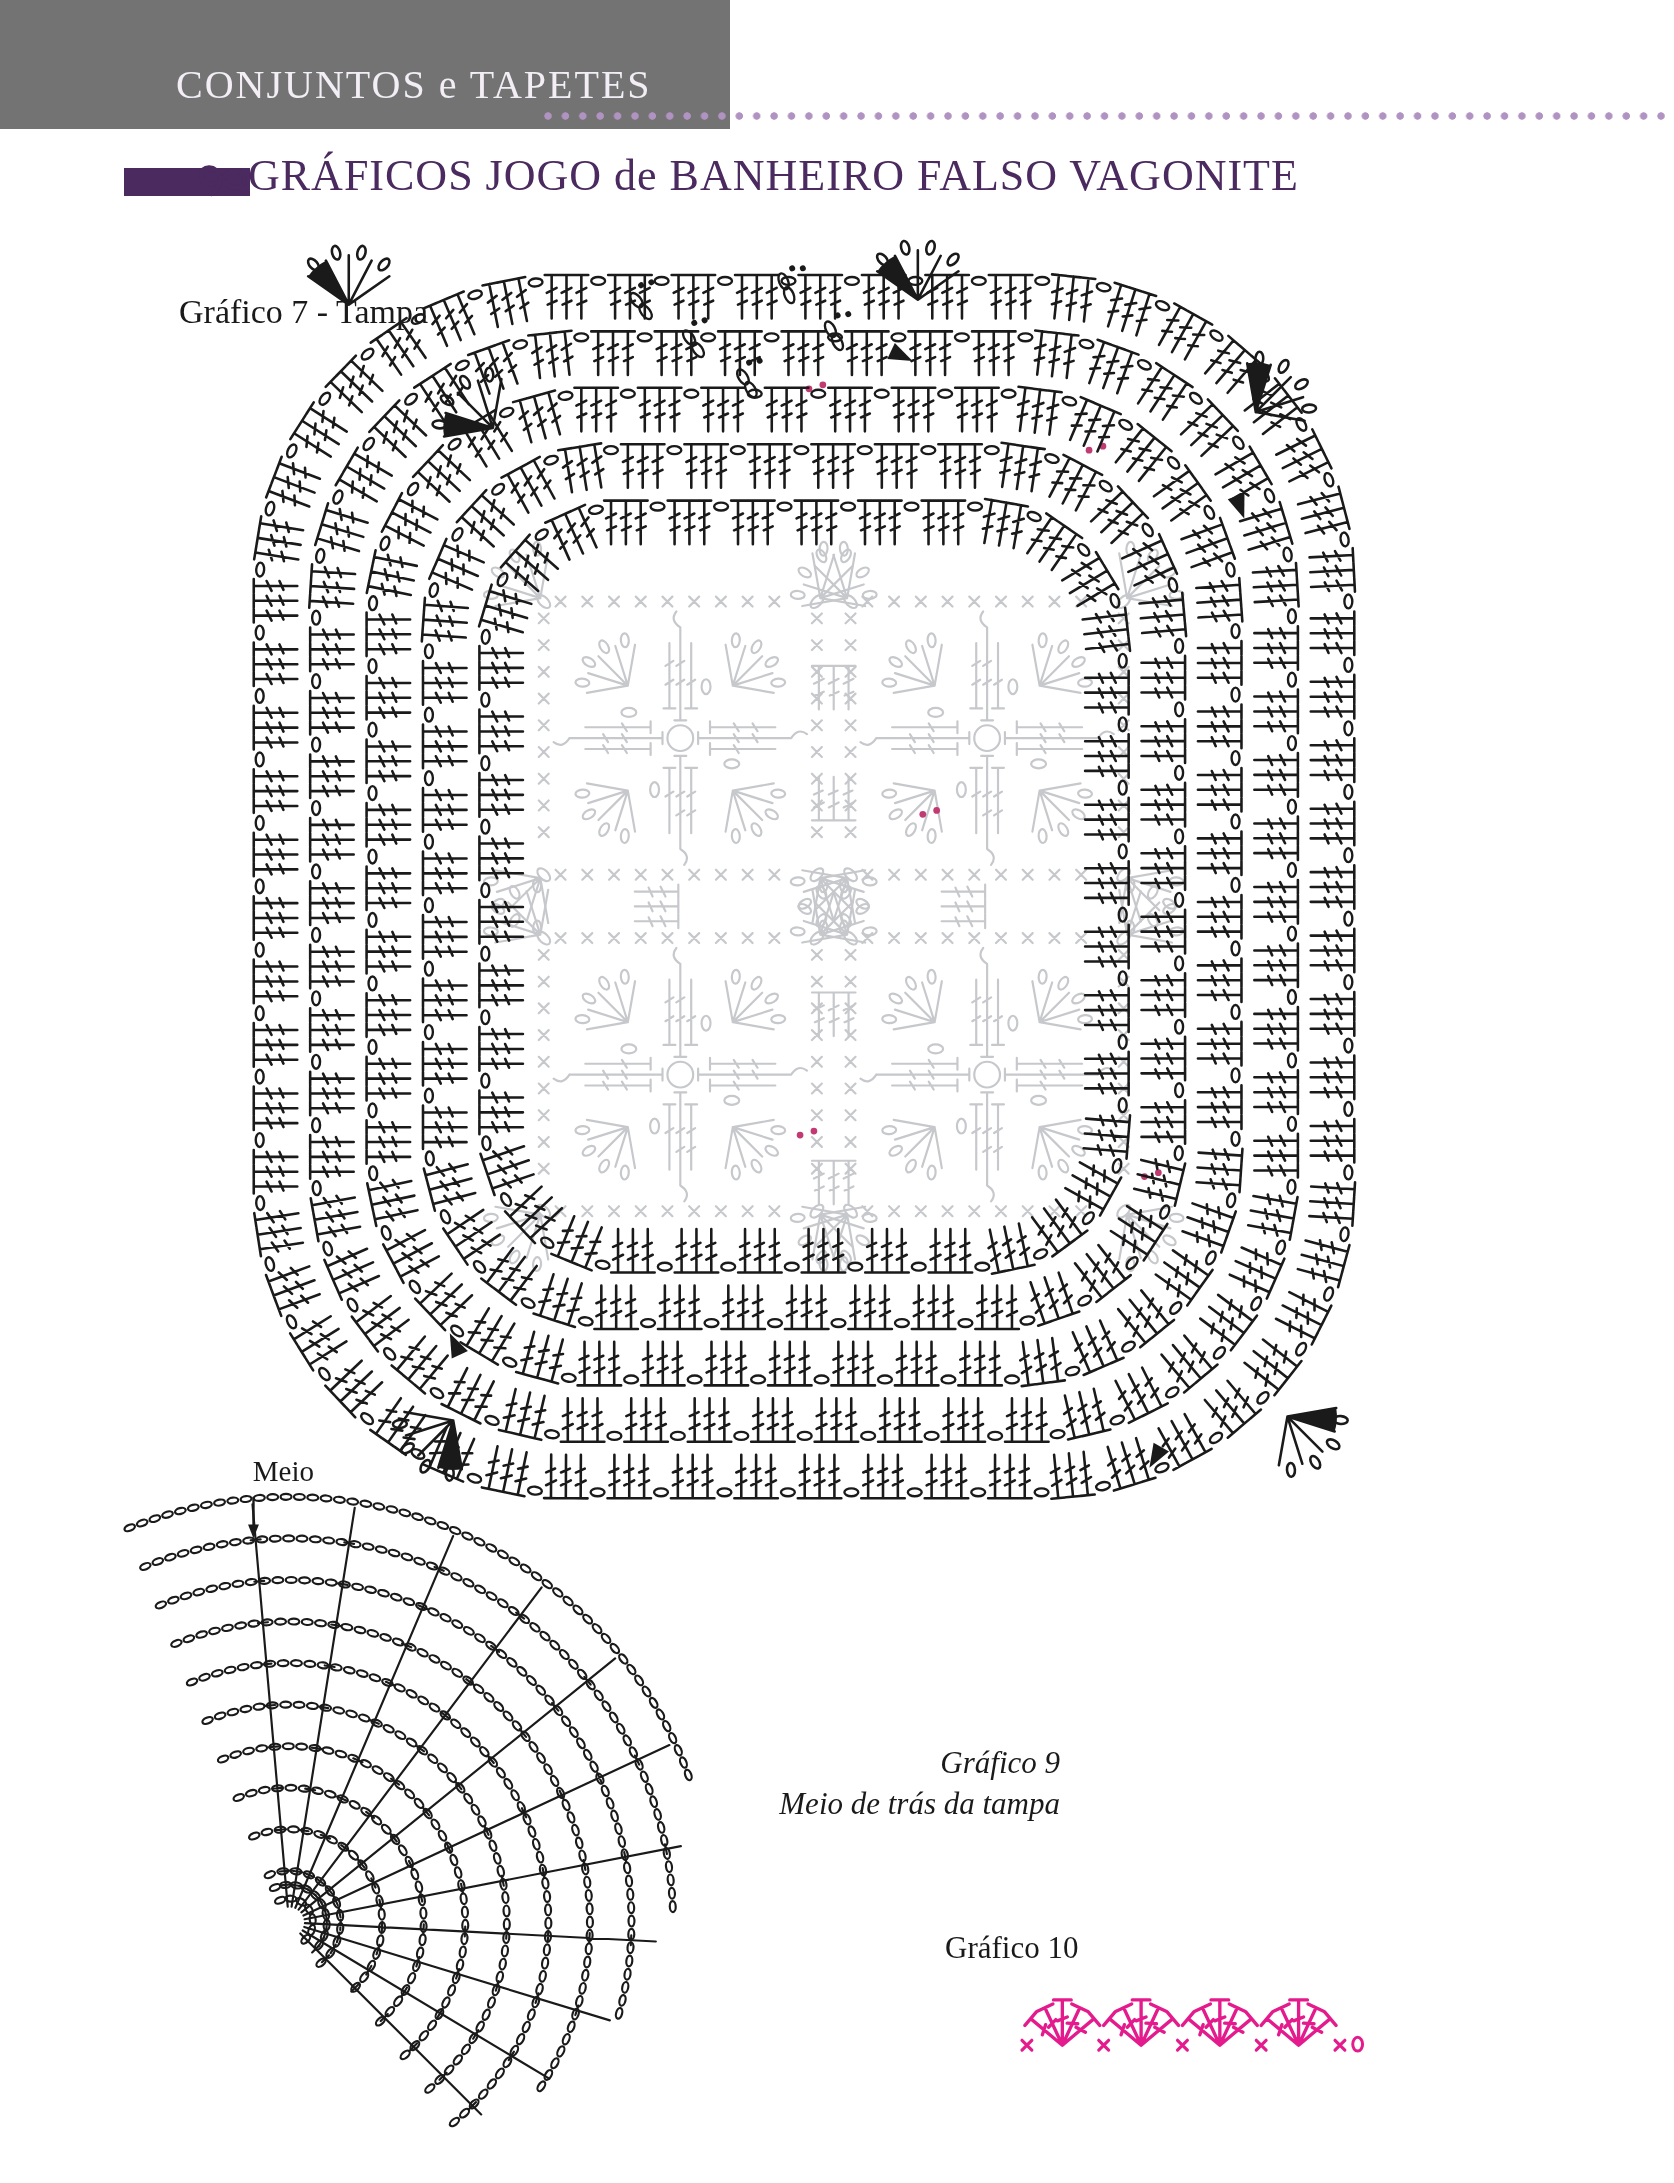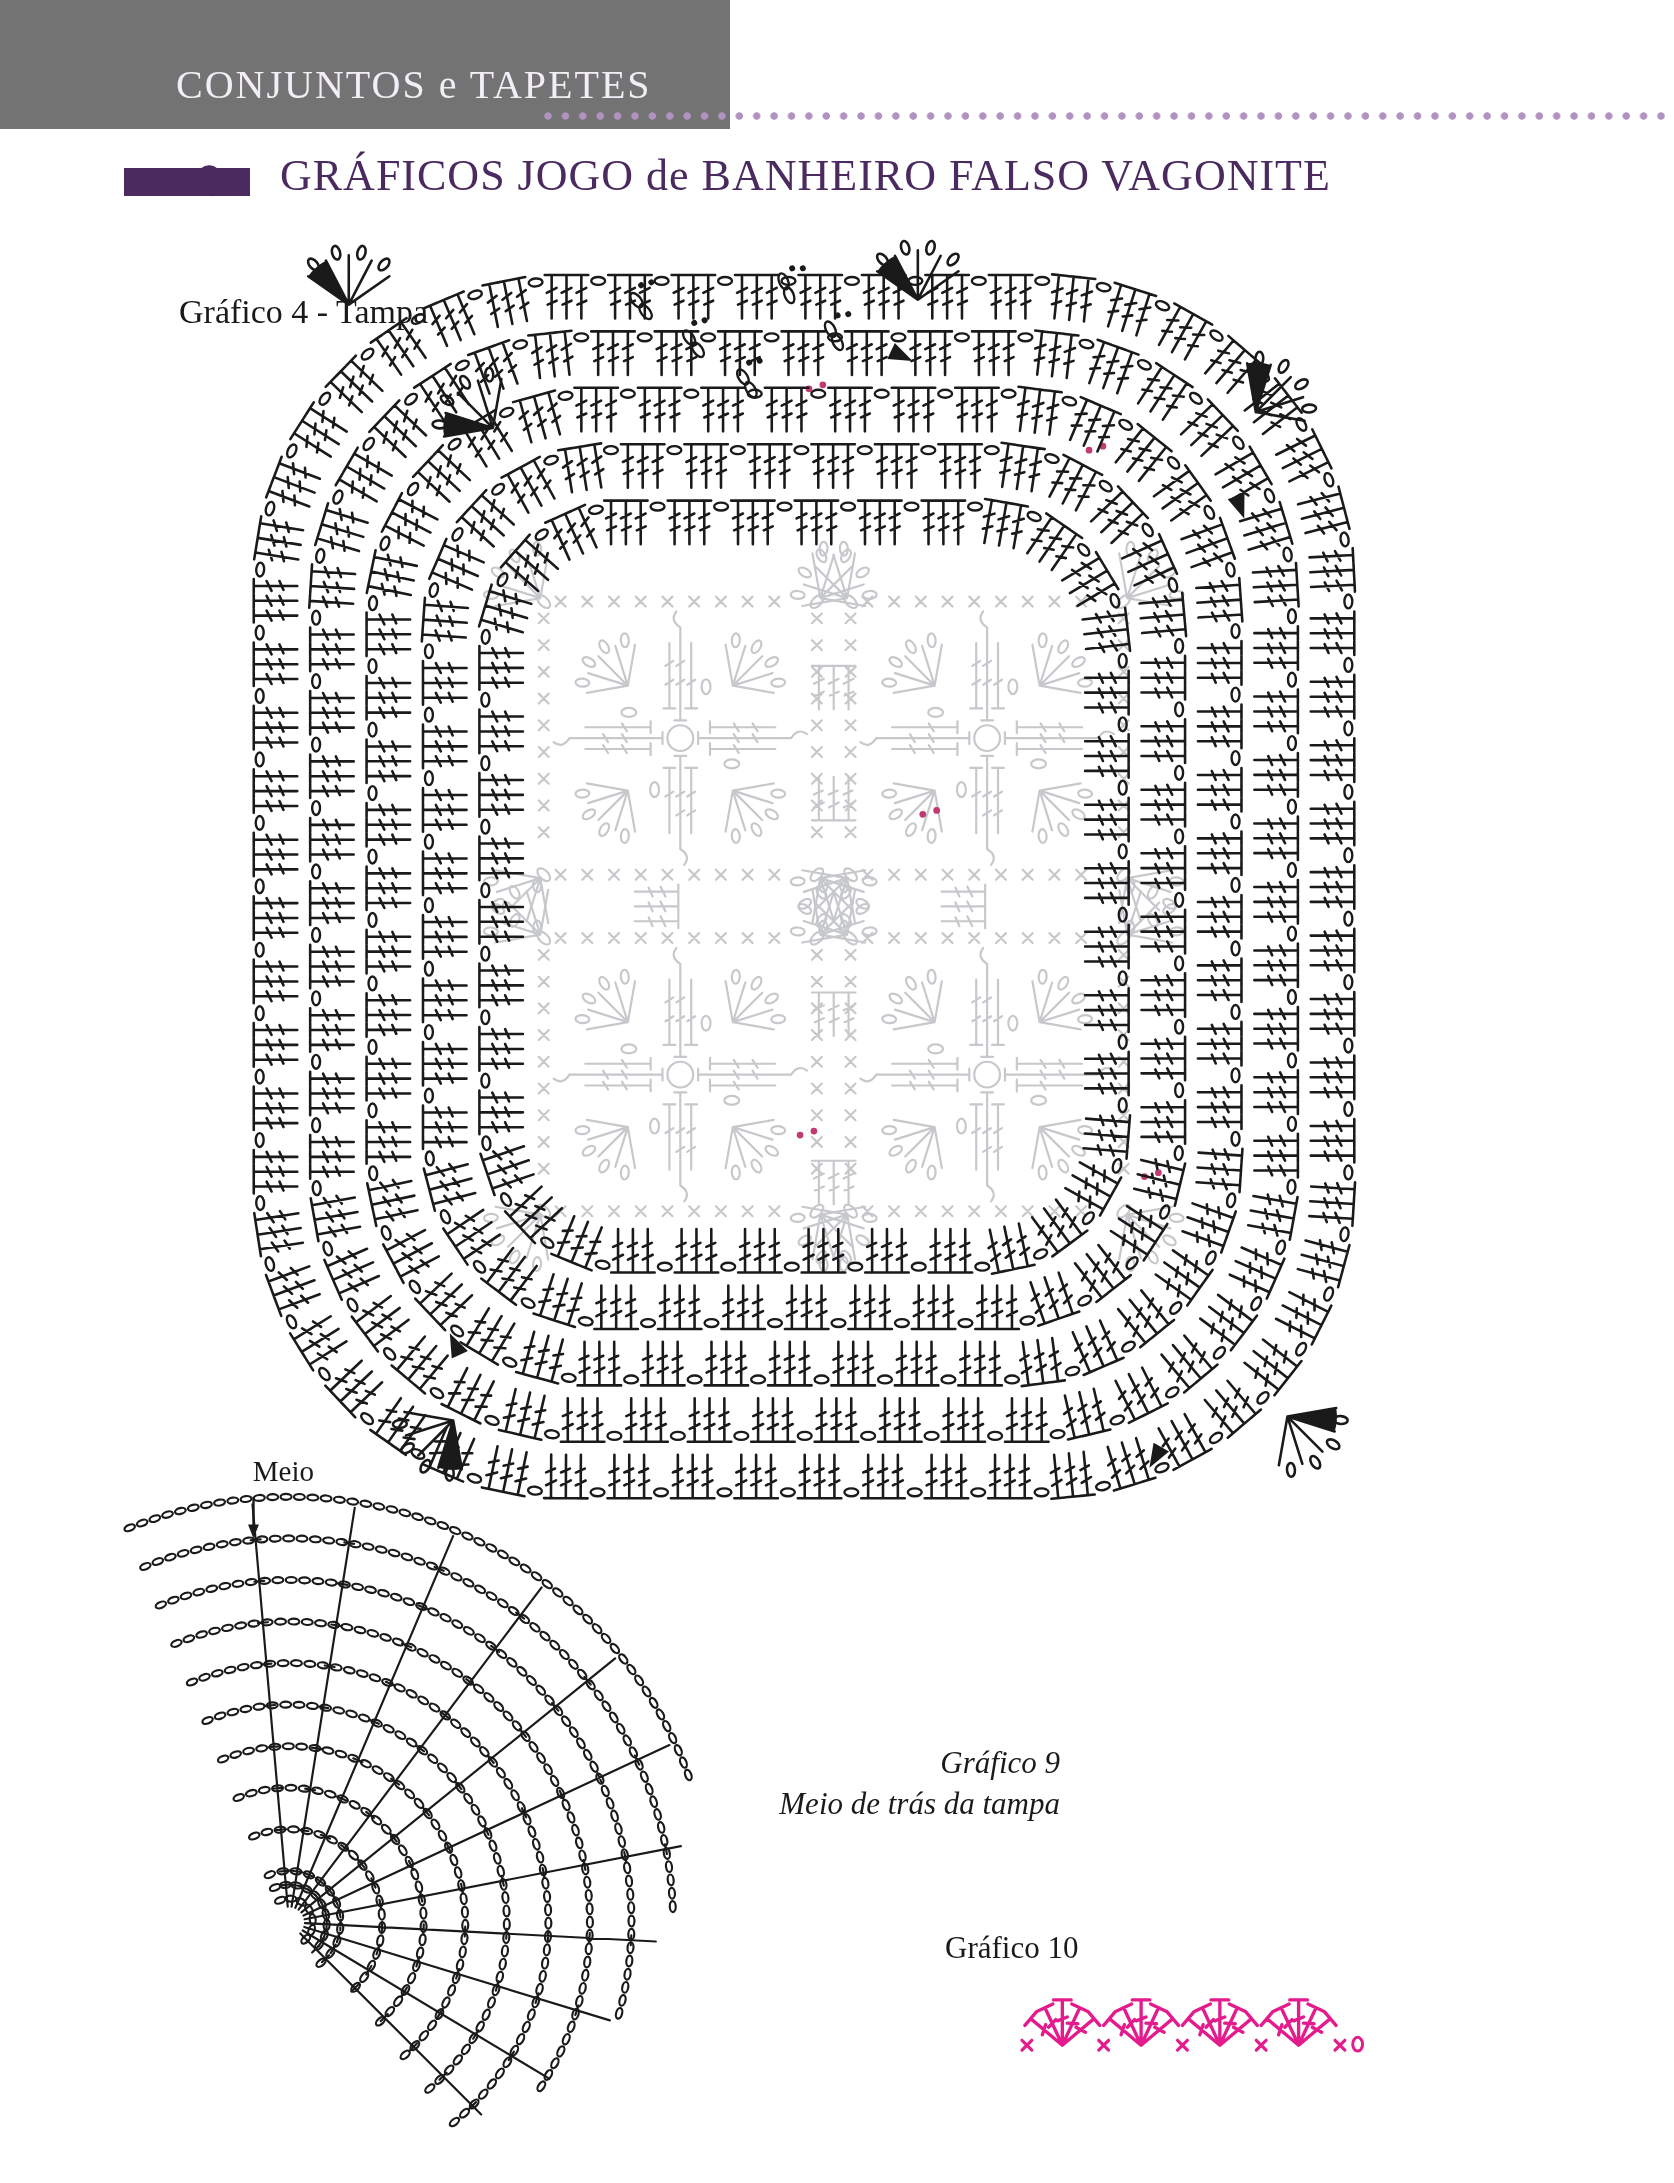--- a/index.html
+++ b/index.html
@@ -5,21 +5,21 @@
   html,body{margin:0;padding:0;background:#fff;}
   .page{position:relative;width:1674px;height:2183px;background:#fff;overflow:hidden;
         font-family:"Liberation Serif",serif;color:#1a1a1a;}
   .hdr-bar{position:absolute;left:0;top:0;width:730px;height:129px;background:#737373;}
   .hdr-title{position:absolute;left:176px;top:61px;font-size:40px;letter-spacing:2px;color:#f3eef6;}
   .dot-row{position:absolute;left:543px;top:110px;width:1132px;height:12px;
            background-image:radial-gradient(circle at 5px 6px,#b193c2 3.4px,rgba(0,0,0,0) 4px);
            background-size:17.4px 12px;background-repeat:repeat-x;}
   .sec-rect{position:absolute;left:124px;top:168px;width:126px;height:28px;background:#4a2a5f;}
   .sec-orn{position:absolute;left:194px;top:154px;}
-  .sec-title{position:absolute;left:248px;top:150px;font-size:44px;color:#4a2a5f;letter-spacing:1px;white-space:nowrap;margin-left:32px;}
+  .sec-title{position:absolute;left:248px;top:150px;font-size:44px;color:#4a2a5f;letter-spacing:1px;white-space:nowrap;}
   .lbl{position:absolute;white-space:nowrap;}
   .g8-label{left:179px;top:293px;font-size:34px;}
   .meio-label{left:195px;top:1455px;width:119px;text-align:right;font-size:29px;white-space:nowrap;}
   .g9-label{left:624px;top:1742px;width:436px;text-align:right;font-size:31px;line-height:1.33;font-style:italic;}
   .g10-label{left:945px;top:1927px;width:500px;text-align:left;font-size:31px;line-height:1.33;}
   svg{position:absolute;}
 </style>
 </head>
 <body>
 
@@ -33,21 +33,21 @@
   <div class="sec-rect"></div>
   <svg class="sec-orn" width="57" height="48" viewBox="0 0 58 48">
     <g fill="none" stroke="#4a2a5f" stroke-width="5" stroke-linecap="round">
       <path d="M27,24 C24,10 6,11 7,22 C8,32 22,33 26,25"></path>
       <path d="M29,24 C34,38 52,36 51,25 C50,15 36,14 32,22"></path>
       <path d="M27,24 q-2,12 -9,16"></path>
     </g>
   </svg>
   <div class="sec-title">GRÁFICOS JOGO de BANHEIRO FALSO VAGONITE</div>
 
-  <div class="lbl g8-label">Gráfico 4 - Tampa</div>
+  <div class="lbl g8-label">Gráfico 7 - Tampa</div>
 
   <svg id="chart8-svg" width="1153" height="1317" viewBox="0 0 1165 1330" style="left:230px;top:238px;">
       <g transform="translate(455,505)" stroke="#c6c8cc" fill="none" stroke-width="2.2" stroke-linecap="round">
         <circle cx="0" cy="0" r="13"></circle>
         <g transform="rotate(0)">
           <path d="M0,-112 V-18 M-11,-96 V-30 M11,-96 V-30 M-17,-30 H-5 M5,-30 H17 M-6,-18 H6 M-15,-54 l8,-5 M-4,-54 l8,-5 M7,-54 l8,-5 M-15,-73 l8,-5 M-4,-73 l8,-5 M0,-112 q-11,-7 -4,-16"></path>
           <ellipse cx="26" cy="-52" rx="4.5" ry="7.5"></ellipse>
         </g>
         <g transform="rotate(90)">
           <path d="M0,-112 V-18 M-11,-96 V-30 M11,-96 V-30 M-17,-30 H-5 M5,-30 H17 M-6,-18 H6 M-15,-54 l8,-5 M-4,-54 l8,-5 M7,-54 l8,-5 M-15,-73 l8,-5 M-4,-73 l8,-5 M0,-112 q-11,-7 -4,-16"></path>

